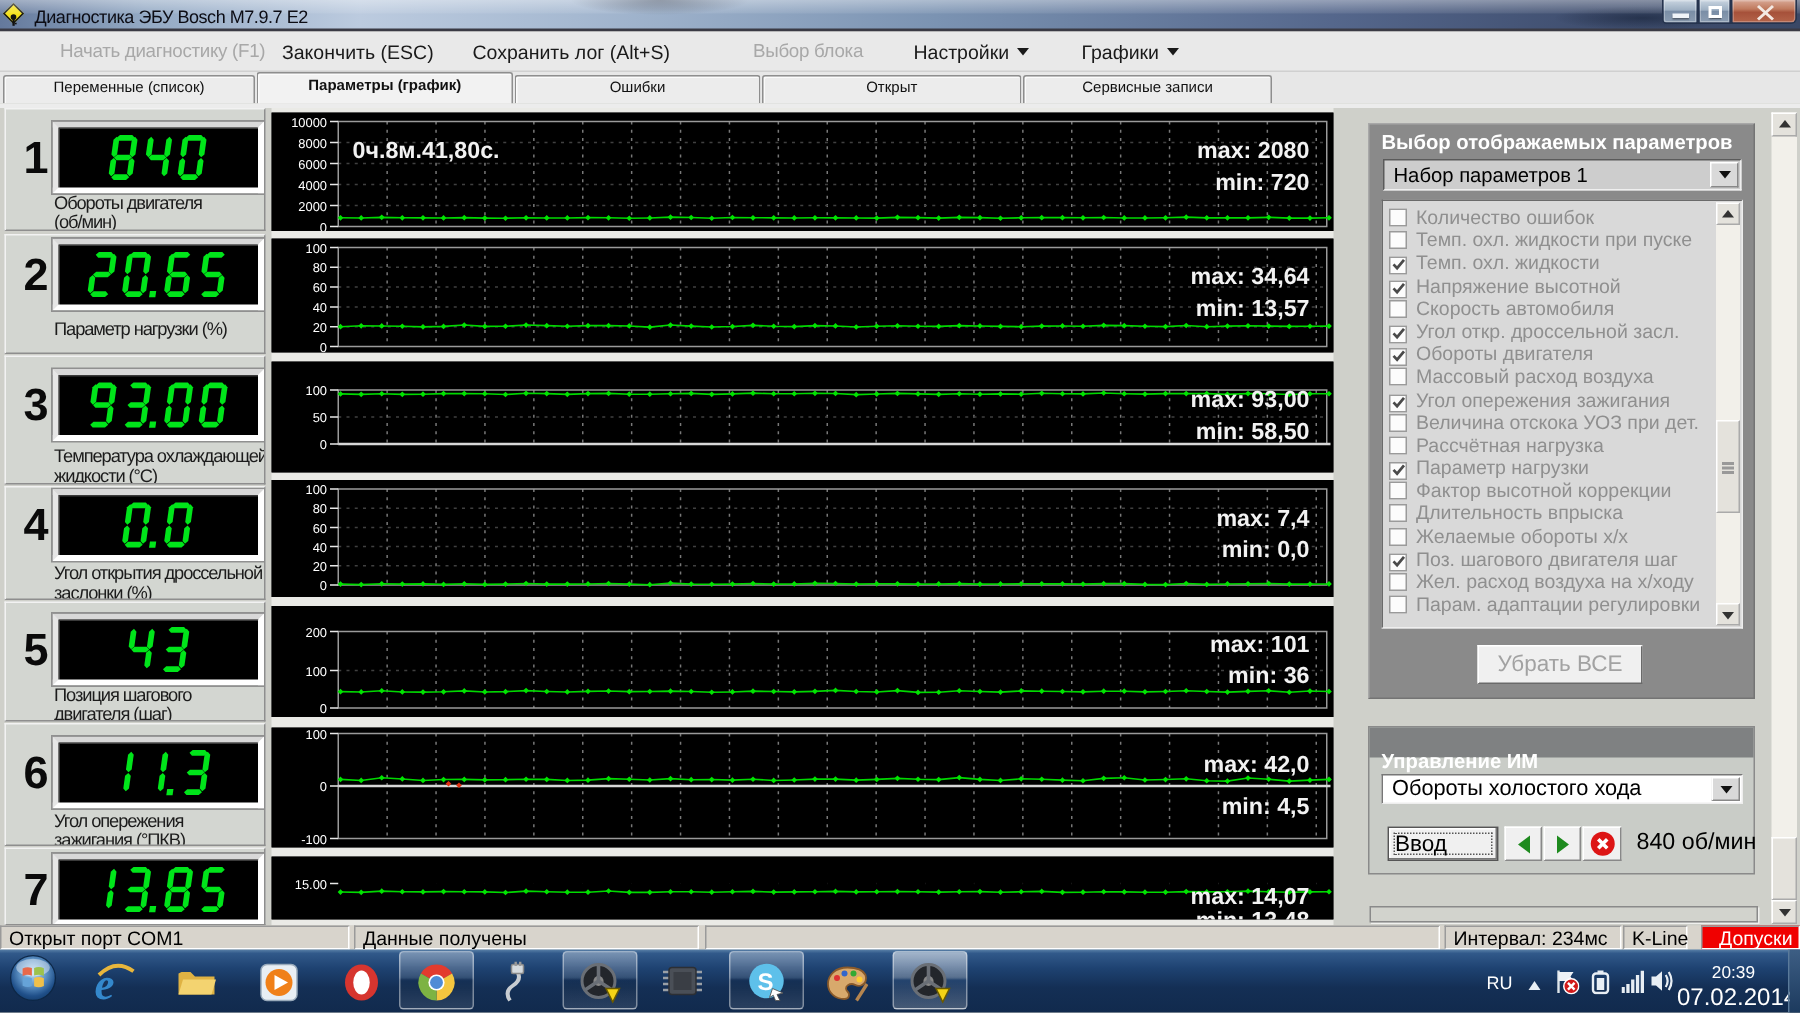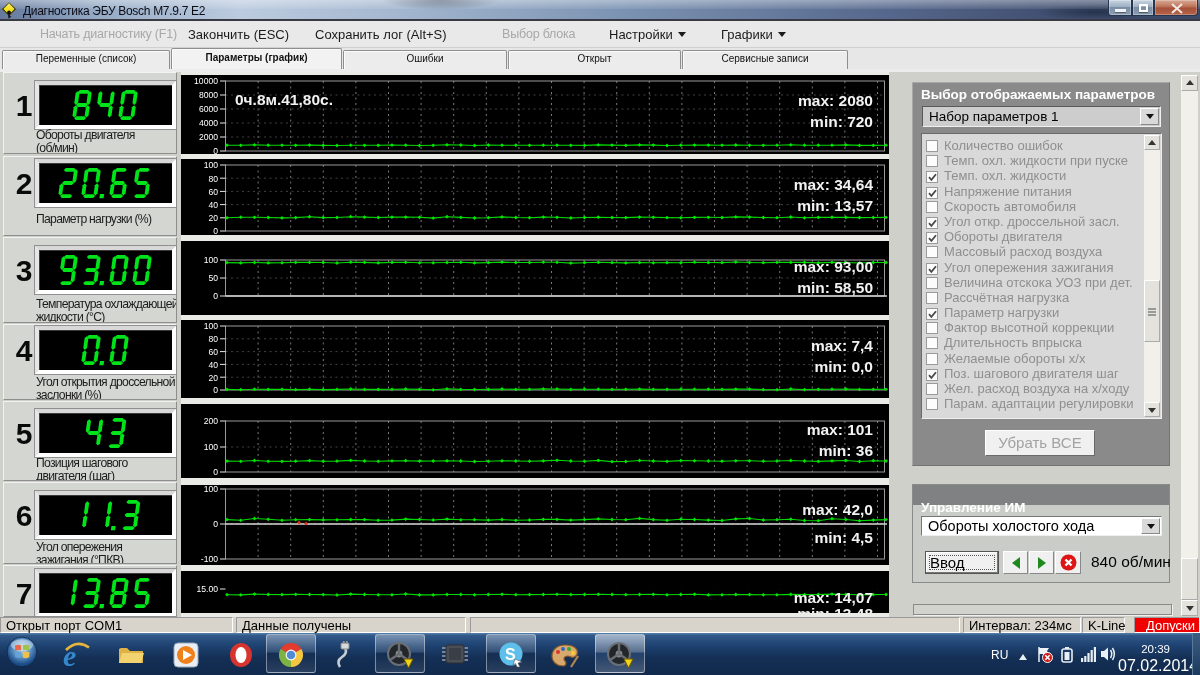--- a/index.html
+++ b/index.html
@@ -581,21 +581,21 @@
     </div>
   </div>
 <div class="abs" id="lbox">
     <div class="lrow"><span class="cb"></span><span class="ltxt">Количество ошибок</span></div>
     <div class="lrow"><span class="cb"></span><span class="ltxt">Темп. охл. жидкости при пуске</span></div>
     <div class="lrow"><span class="cb"><svg width="9" height="9" viewBox="0 0 9 9">
           <path d="M1 4.2 3.4 6.8 8 1.2" stroke="#4a4a4a" stroke-width="1.8" fill="none"></path>
         </svg></span><span class="ltxt">Темп. охл. жидкости</span></div>
     <div class="lrow"><span class="cb"><svg width="9" height="9" viewBox="0 0 9 9">
           <path d="M1 4.2 3.4 6.8 8 1.2" stroke="#4a4a4a" stroke-width="1.8" fill="none"></path>
-        </svg></span><span class="ltxt">Напряжение питания</span></div>
+        </svg></span><span class="ltxt">Напряжение высотной</span></div>
     <div class="lrow"><span class="cb"></span><span class="ltxt">Скорость автомобиля</span></div>
     <div class="lrow"><span class="cb"><svg width="9" height="9" viewBox="0 0 9 9">
           <path d="M1 4.2 3.4 6.8 8 1.2" stroke="#4a4a4a" stroke-width="1.8" fill="none"></path>
         </svg></span><span class="ltxt">Угол откр. дроссельной засл.</span></div>
     <div class="lrow"><span class="cb"><svg width="9" height="9" viewBox="0 0 9 9">
           <path d="M1 4.2 3.4 6.8 8 1.2" stroke="#4a4a4a" stroke-width="1.8" fill="none"></path>
         </svg></span><span class="ltxt">Обороты двигателя</span></div>
     <div class="lrow"><span class="cb"></span><span class="ltxt">Массовый расход воздуха</span></div>
     <div class="lrow"><span class="cb"><svg width="9" height="9" viewBox="0 0 9 9">
           <path d="M1 4.2 3.4 6.8 8 1.2" stroke="#4a4a4a" stroke-width="1.8" fill="none"></path>

